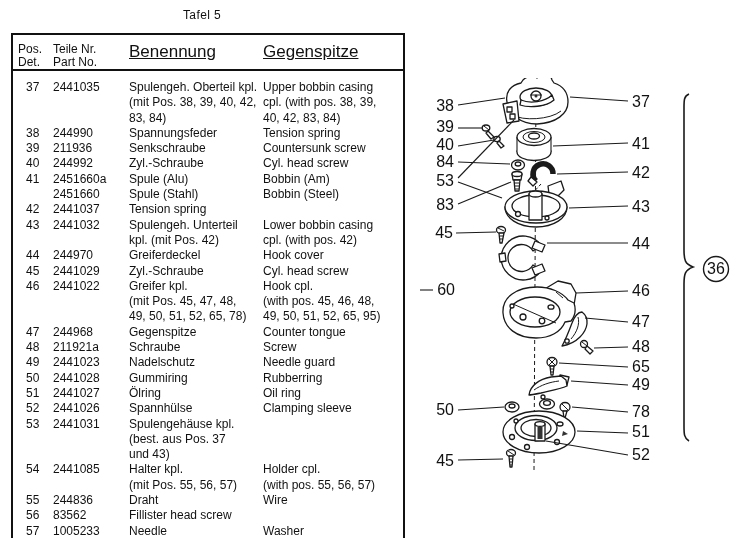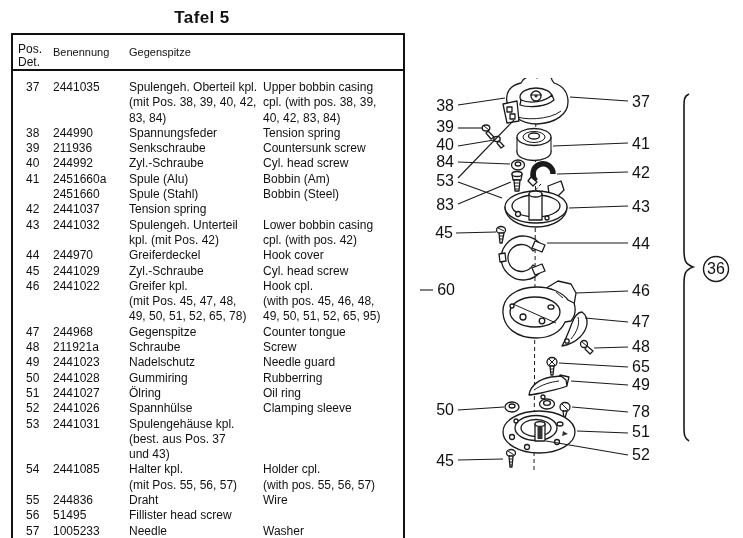--- a/index.html
+++ b/index.html
@@ -5,35 +5,35 @@
   html,body{margin:0;padding:0;}
   body{
     width:743px;height:538px;position:relative;overflow:hidden;
     background:#ffffff;color:#111;
     font-family:"Liberation Sans",sans-serif;
     -webkit-font-smoothing:antialiased;
   }
   .page{position:absolute;inset:0;}
   .title{
     position:absolute;left:5px;top:8px;width:394px;text-align:center;
-    font-size:17px;font-weight:bold;letter-spacing:.4px;
+    font-size:12px;font-weight:normal;letter-spacing:.4px;
   }
   .parts-table{
     position:absolute;left:11px;top:33px;width:394px;height:513px;
     border:2px solid #111;border-bottom:none;box-sizing:border-box;overflow:hidden;
   }
   .thead{
     display:grid;grid-template-columns:35px 76px 134px 1fr;
     box-sizing:border-box;height:36px;padding-top:8px;
     border-bottom:2px solid #111;
   }
   .hcell{white-space:pre-line;font-size:12px;line-height:12.5px;}
   .hcell.c1{padding-left:5px;}
   .hcell.c2{padding-left:5px;}
-  .hcell.big{font-size:11px;padding-top:3px;padding-left:5px;}
+  .hcell.big{font-size:17px;padding-top:3px;padding-left:5px;text-decoration:underline;}
   .tbody{padding:9px 0 0 0;font-size:12px;line-height:15.3px;}
   .trow{display:grid;grid-template-columns:35px 76px 134px 1fr;}
   .cell{white-space:pre-line;}
   .cell.pos{padding-left:13px;}
   .cell.part{padding-left:5px;}
   .cell.de{padding-left:5px;}
   .cell.en{padding-left:5px;}
   #diagram-svg{position:absolute;left:400px;top:78px;width:343px;height:460px;}
   .dlabel{font-family:"Liberation Sans",sans-serif;font-size:16px;fill:#111;}
   .pt{fill:#fff;stroke:#1a1a1a;stroke-width:1.3;stroke-linejoin:round;}
@@ -45,20 +45,22 @@
 <body>
 
 <div class="page">
 
   <div class="title">Tafel 5</div>
 
   <div class="parts-table">
     <div class="thead">
       <div class="hcell c1">Pos.
 Det.</div>
+      <div class="hcell c2">Teile Nr.
+Part No.</div>
       <div class="hcell big">Benennung</div>
       <div class="hcell big">Gegenspitze</div>
     </div>
     <div class="tbody">
         <div class="trow">
           <div class="cell pos">37</div>
           <div class="cell part">2441035</div>
           <div class="cell de">Spulengeh. Oberteil kpl.
 (mit Pos. 38, 39, 40, 42,
 83, 84)</div>
@@ -180,21 +182,21 @@
 (with pos. 55, 56, 57)</div>
         </div>
         <div class="trow">
           <div class="cell pos">55</div>
           <div class="cell part">244836</div>
           <div class="cell de">Draht</div>
           <div class="cell en">Wire</div>
         </div>
         <div class="trow">
           <div class="cell pos">56</div>
-          <div class="cell part">51495</div>
+          <div class="cell part">83562</div>
           <div class="cell en">Fillister head screw</div>
         </div>
         <div class="trow">
           <div class="cell pos">57</div>
           <div class="cell part">1005233</div>
           <div class="cell de">Needle</div>
           <div class="cell en">Washer</div>
         </div>
       </div>
   </div>

